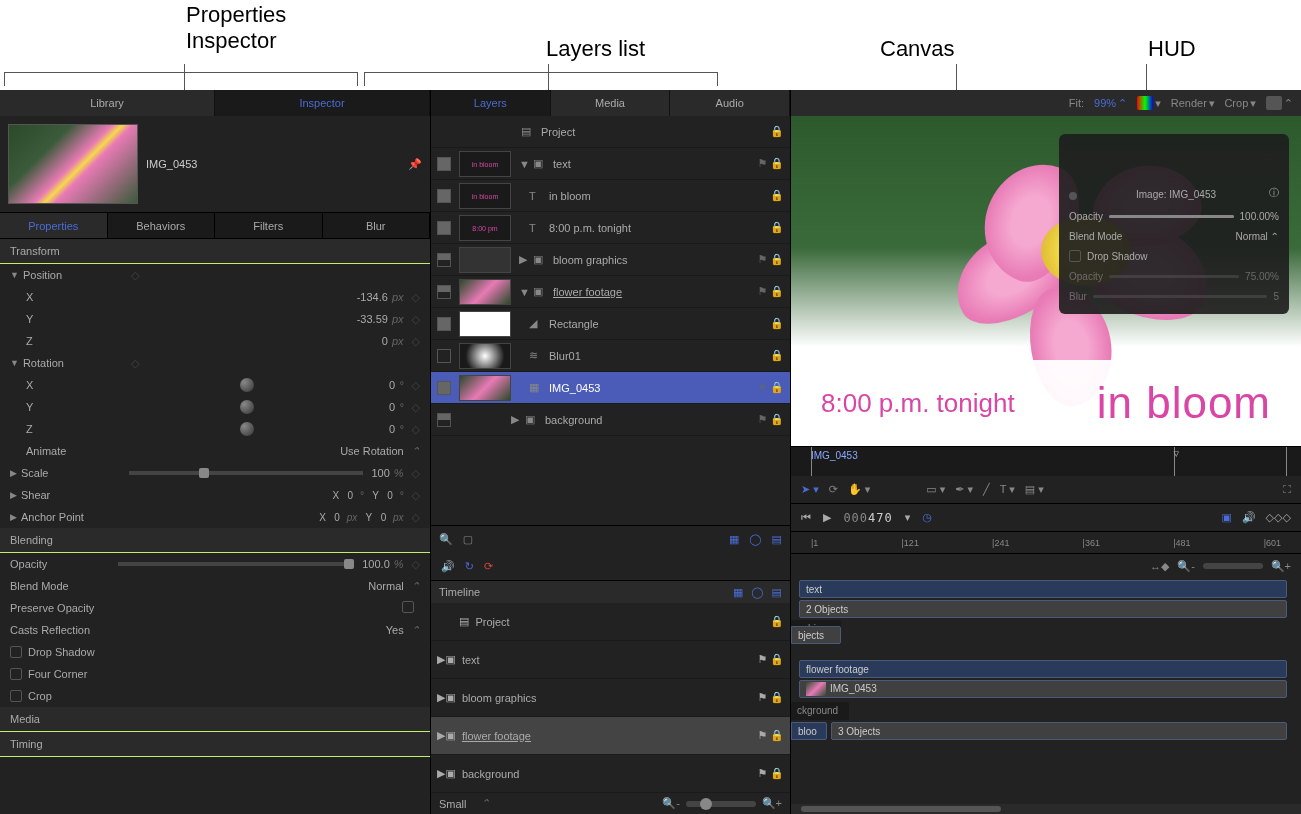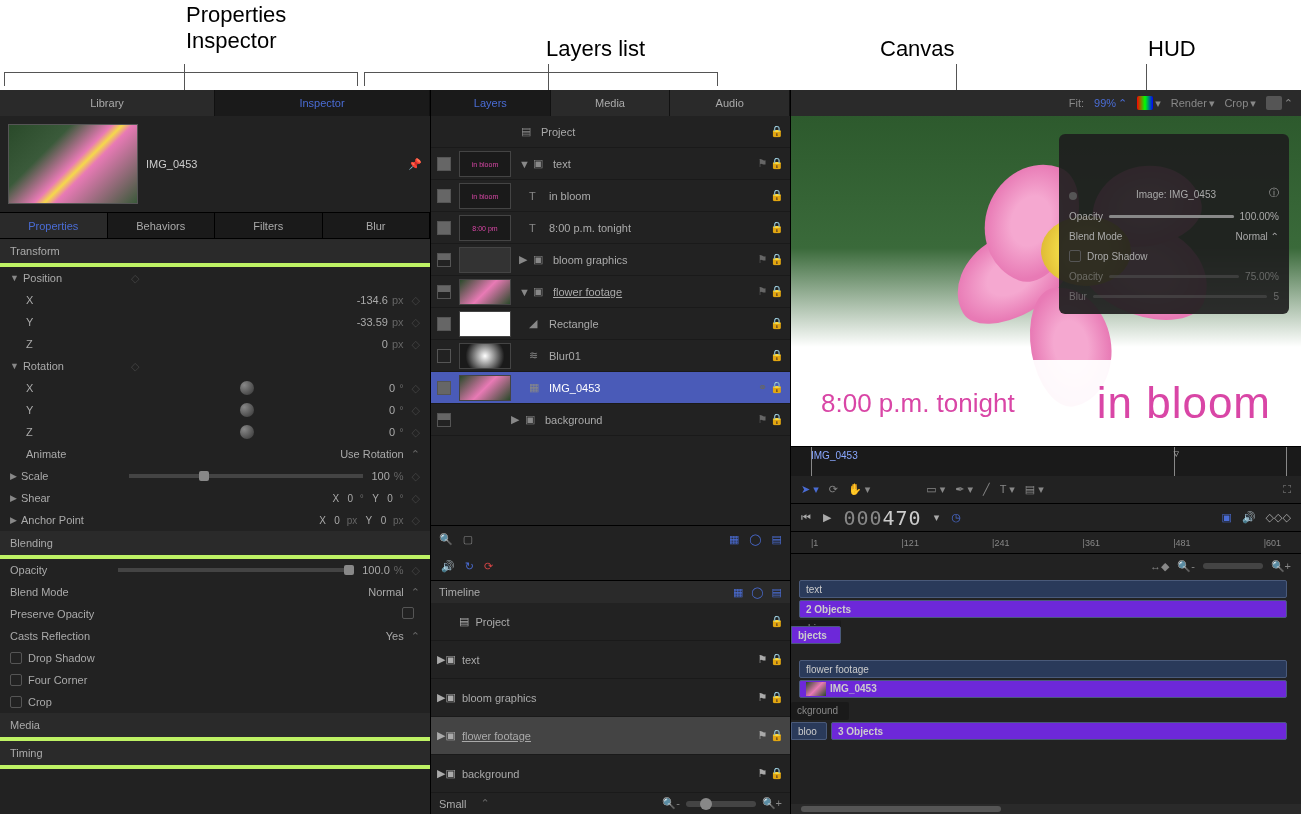--- a/index.html
+++ b/index.html
@@ -13,25 +13,25 @@
 .tabs { display: flex; background: #2a2a2a; height: 26px; }
 .tab { flex: 1; text-align: center; line-height: 26px; border-right: 1px solid #111; cursor: pointer; }
 .tab.active { background: #1a1a1a; color: #4a6cd4; }
 .inspector { width: 431px; background: #222; border-right: 1px solid #000; }
 .preview-row { display: flex; padding: 8px; align-items: center; border-bottom: 1px solid #000; }
 .thumb { width: 130px; height: 80px; background: linear-gradient(135deg, #2a4a2a 0%, #3a5a3a 30%, #e87ab5 50%, #f5d94a 55%, #e87ab5 60%, #3a5a3a 100%); border: 1px solid #555; }
 .pin { margin-left: auto; color: #666; }
 .insp-tabs { display: flex; background: #1a1a1a; height: 26px; border-bottom: 1px solid #000; }
 .insp-tab { flex: 1; text-align: center; line-height: 26px; border-right: 1px solid #000; cursor: pointer; }
 .insp-tab.active { color: #4a6cd4; background: #2a2a2a; }
-.section-hdr { padding: 6px 10px; background: #2a2a2a; border-bottom: 4px solid #bef264; }
+.section-hdr { padding: 6px 10px; background: #2a2a2a; border-bottom: 1px solid #bef264; }
 .prop-row { display: flex; align-items: center; padding: 4px 10px; height: 22px; }
 .prop-row .lbl { flex: 0 0 100px; }
 .prop-row .val { margin-left: auto; text-align: right; white-space: nowrap; }
-.unit { color: #666; margin-left: 4px; }
+.unit { color: #666; margin-left: 4px; font-style: italic; }
 .disc { color: #888; margin-right: 4px; font-size: 9px; }
 .diamond { color: #444; margin-left: 8px; }
 .dial { width: 14px; height: 14px; border-radius: 50%; background: radial-gradient(circle at 30% 30%, #888, #333); margin-left: auto; margin-right: 6px; }
 .slider { flex: 1; height: 4px; background: #444; margin: 0 8px; position: relative; }
 .slider .knob { position: absolute; width: 10px; height: 10px; background: #888; border-radius: 2px; top: -3px; }
 .check { width: 12px; height: 12px; border: 1px solid #555; border-radius: 2px; margin-right: 6px; }
 .layers { width: 360px; background: #222; border-right: 1px solid #000; }
 .layer-row { display: flex; align-items: center; height: 32px; padding: 0 6px; border-bottom: 1px solid #1a1a1a; }
 .layer-row.selected { background: #4a5bb8; color: #fff; }
 .layer-row .vis { width: 14px; height: 14px; border: 1px solid #555; margin-right: 8px; }
@@ -79,31 +79,31 @@
 .tl-hdr .r { margin-left: auto; display: flex; gap: 8px; color: #4a6cd4; }
 .tl-row { display: flex; align-items: center; height: 38px; padding: 0 6px; border-bottom: 1px solid #1a1a1a; }
 .tl-row.sel { background: #444; }
 .tl-row .name { margin-left: 6px; }
 .tl-row .name.link { text-decoration: underline; }
 .tl-foot { display:flex; align-items:center; padding:4px 8px; gap:10px; }
 .tl-foot .zoom { margin-left:auto; display:flex; align-items:center; gap:6px; color:#888; }
 .tl-foot .zbar { width:70px; height:6px; border-radius:3px; background:#444; position:relative; }
 .tl-foot .zbar::after { content:''; position:absolute; left:14px; top:-3px; width:12px; height:12px; border-radius:50%; background:#888; }
 .transport { height: 28px; display: flex; align-items: center; padding: 0 10px; gap: 12px; border-bottom: 1px solid #000; }
-.timecode { color: #888; font-family: monospace; font-size: 20px; letter-spacing: 1px; }
+.timecode { color: #888; font-family: monospace; font-size: 12px; letter-spacing: 1px; }
 .timecode .cur { color: #ccc; }
 .transport .r { margin-left: auto; display: flex; gap: 10px; }
 .tool-row { height: 28px; display: flex; align-items: center; padding: 0 10px; gap: 16px; border-bottom: 1px solid #000; color: #888; }
 .tool-row .g { display:flex; gap:10px; }
 .ruler { height: 22px; display: flex; padding: 0 20px; font-size: 9px; color: #888; border-bottom:1px solid #000; align-items:center; }
 .ruler span { flex: 1; }
 .tracks { position: relative; flex: 1; }
 .track { position: absolute; left: 8px; right: 14px; height: 18px; background: #2a3a5a; border: 1px solid #4a5a7a; border-radius: 2px; padding: 0 6px; font-size: 10px; line-height: 18px; color: #ccc; }
 .track.lbl { background: #1a1a1a; border: none; color: #888; }
-.track.wide { background: #6d28d9; font-weight: bold; }
+.track.wide { background: #404040; }
 .track.img { display:flex; align-items:center; gap:4px; }
 .track .tthumb { width:20px; height:14px; background: linear-gradient(135deg,#2a4a2a,#e87ab5,#2a4a2a); }
 .zoom-ctl { height: 24px; display:flex; align-items:center; justify-content:flex-end; padding:0 10px; gap:8px; color:#888; }
 .zoom-ctl .zb { width:60px; height:6px; border-radius:3px; background:#444; }
 .scroll { height:10px; background:#2a2a2a; position:relative; }
 .scroll .sb { position:absolute; left:10px; width:200px; top:2px; height:6px; background:#555; border-radius:3px; }
 </style>
 </head>
 <body>
 

